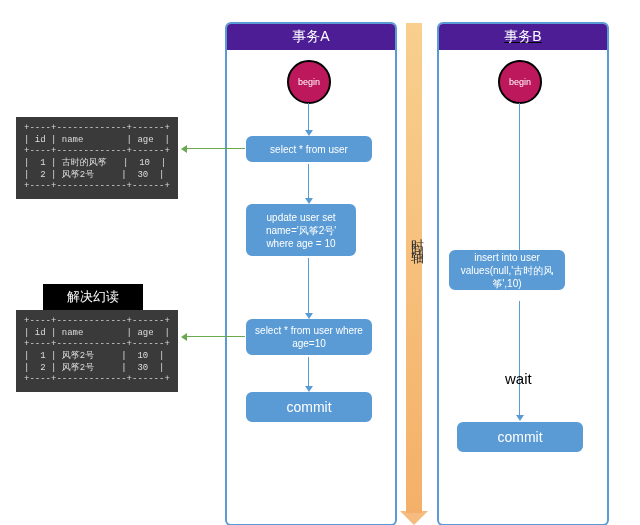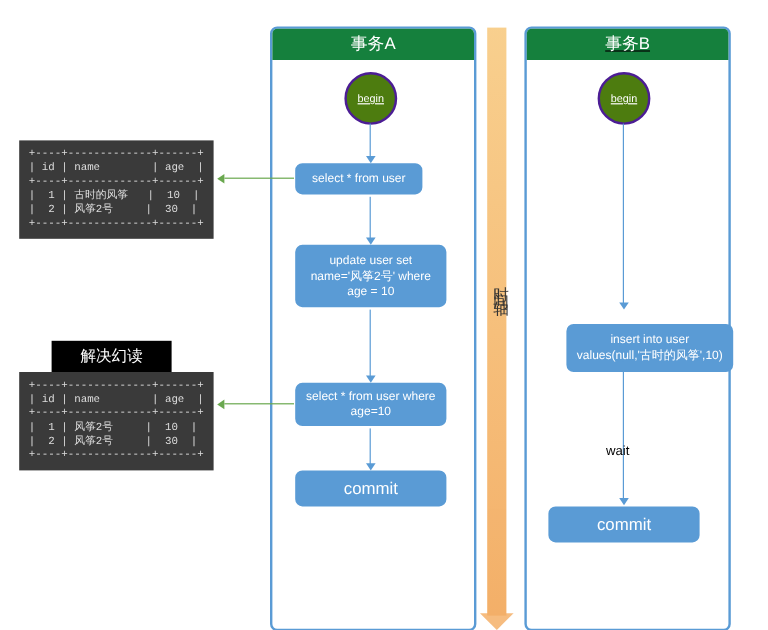--- a/index.html
+++ b/index.html
@@ -12,60 +12,59 @@
     position: relative;
     overflow: hidden;
   }
   .tx-container {
     position: absolute;
     border: 2px solid #5a9bd5;
     border-radius: 6px;
     background: #fff;
   }
   .tx-header {
-    background: #15803d;
+    background: #4c1d95;
     color: #fff;
     text-align: center;
     padding: 4px 0;
     font-size: 14px;
     border-top-left-radius: 4px;
     border-top-right-radius: 4px;
   }
   .begin-node {
     position: absolute;
     width: 40px;
     height: 40px;
     border-radius: 50%;
-    border: 2px solid #4c1d95;
-    background: #4d7c0f;
+    border: 2px solid #000000;
+    background: #be185d;
     color: #fff;
     display: flex;
     align-items: center;
     justify-content: center;
     font-size: 9px;
-    text-decoration: underline;
   }
   .step-node {
     position: absolute;
     border: 2px solid #5a9bd5;
     background: #5a9bd5;
     color: #fff;
     border-radius: 6px;
     display: flex;
     align-items: center;
     justify-content: center;
     text-align: center;
     font-size: 10px;
     padding: 4px 6px;
     box-sizing: border-box;
     line-height: 1.3;
   }
   .wait-text {
     position: absolute;
-    font-size: 11px;
+    font-size: 15px;
     color: #000;
     text-align: right;
   }
   .table-box {
     position: absolute;
     background: #3a3a3a;
     color: #ddd;
     font-family: "Courier New", monospace;
     font-size: 9px;
     padding: 6px 8px;
@@ -145,39 +144,39 @@
 <div class="time-axis"></div>
 <div class="time-label" style="left:408px; top:228px;">时间轴</div>
 
 <div class="tx-container" style="left:225px; top:22px; width:168px; height:500px;">
   <div class="tx-header">事务A</div>
 </div>
 
 <div class="begin-node" style="left:287px; top:60px;">begin</div>
 <div class="arrow-line arrow-down" style="left:308px; top:103px; width:1px; height:28px;"></div>
 
-<div class="step-node" style="left:246px; top:136px; width:106px; height:26px;">select * from user</div>
+<div class="step-node" style="left:246px; top:136px; width:126px; height:26px;">select * from user</div>
 <div class="arrow-line arrow-down" style="left:308px; top:164px; width:1px; height:35px;"></div>
 
-<div class="step-node" style="left:246px; top:204px; width:126px; height:52px;">update user set name='风筝2号' where age = 10</div>
+<div class="step-node" style="left:246px; top:204px; width:110px; height:52px;">update user set name='风筝2号' where age = 10</div>
 <div class="arrow-line arrow-down" style="left:308px; top:258px; width:1px; height:56px;"></div>
 
 <div class="step-node" style="left:246px; top:319px; width:126px; height:36px;text-align:center;">select * from user where age=10</div>
 <div class="arrow-line arrow-down" style="left:308px; top:357px; width:1px; height:30px;"></div>
 
 <div class="step-node" style="left:246px; top:392px; width:126px; height:30px; font-size:14px;">commit</div>
 
 <div class="tx-container" style="left:437px; top:22px; width:168px; height:500px;text-decoration:underline;">
   <div class="tx-header">事务B</div>
 </div>
 
 <div class="begin-node" style="left:498px; top:60px;">begin</div>
 <div class="arrow-line arrow-down" style="left:519px; top:103px; width:1px; height:150px;"></div>
 
-<div class="step-node" style="left:449px; top:270px; width:139px; height:40px;margin-left:23px;">insert into user values(null,'古时的风筝',10)</div>
+<div class="step-node" style="left:449px; top:250px; width:116px; height:40px;">insert into user values(null,'古时的风筝',10)</div>
 <div class="arrow-line arrow-down" style="left:519px; top:301px; width:1px; height:115px;"></div>
 
 <div class="wait-text" style="left:505px; top:370px;">wait</div>
 
 <div class="step-node" style="left:457px; top:422px; width:126px; height:30px; font-size:14px;">commit</div>
 
 <div class="table-box" style="left:16px; top:117px;">+----+-------------+------+
 | id | name        | age  |
 +----+-------------+------+
 |  1 | 古时的风筝   |  10  |

